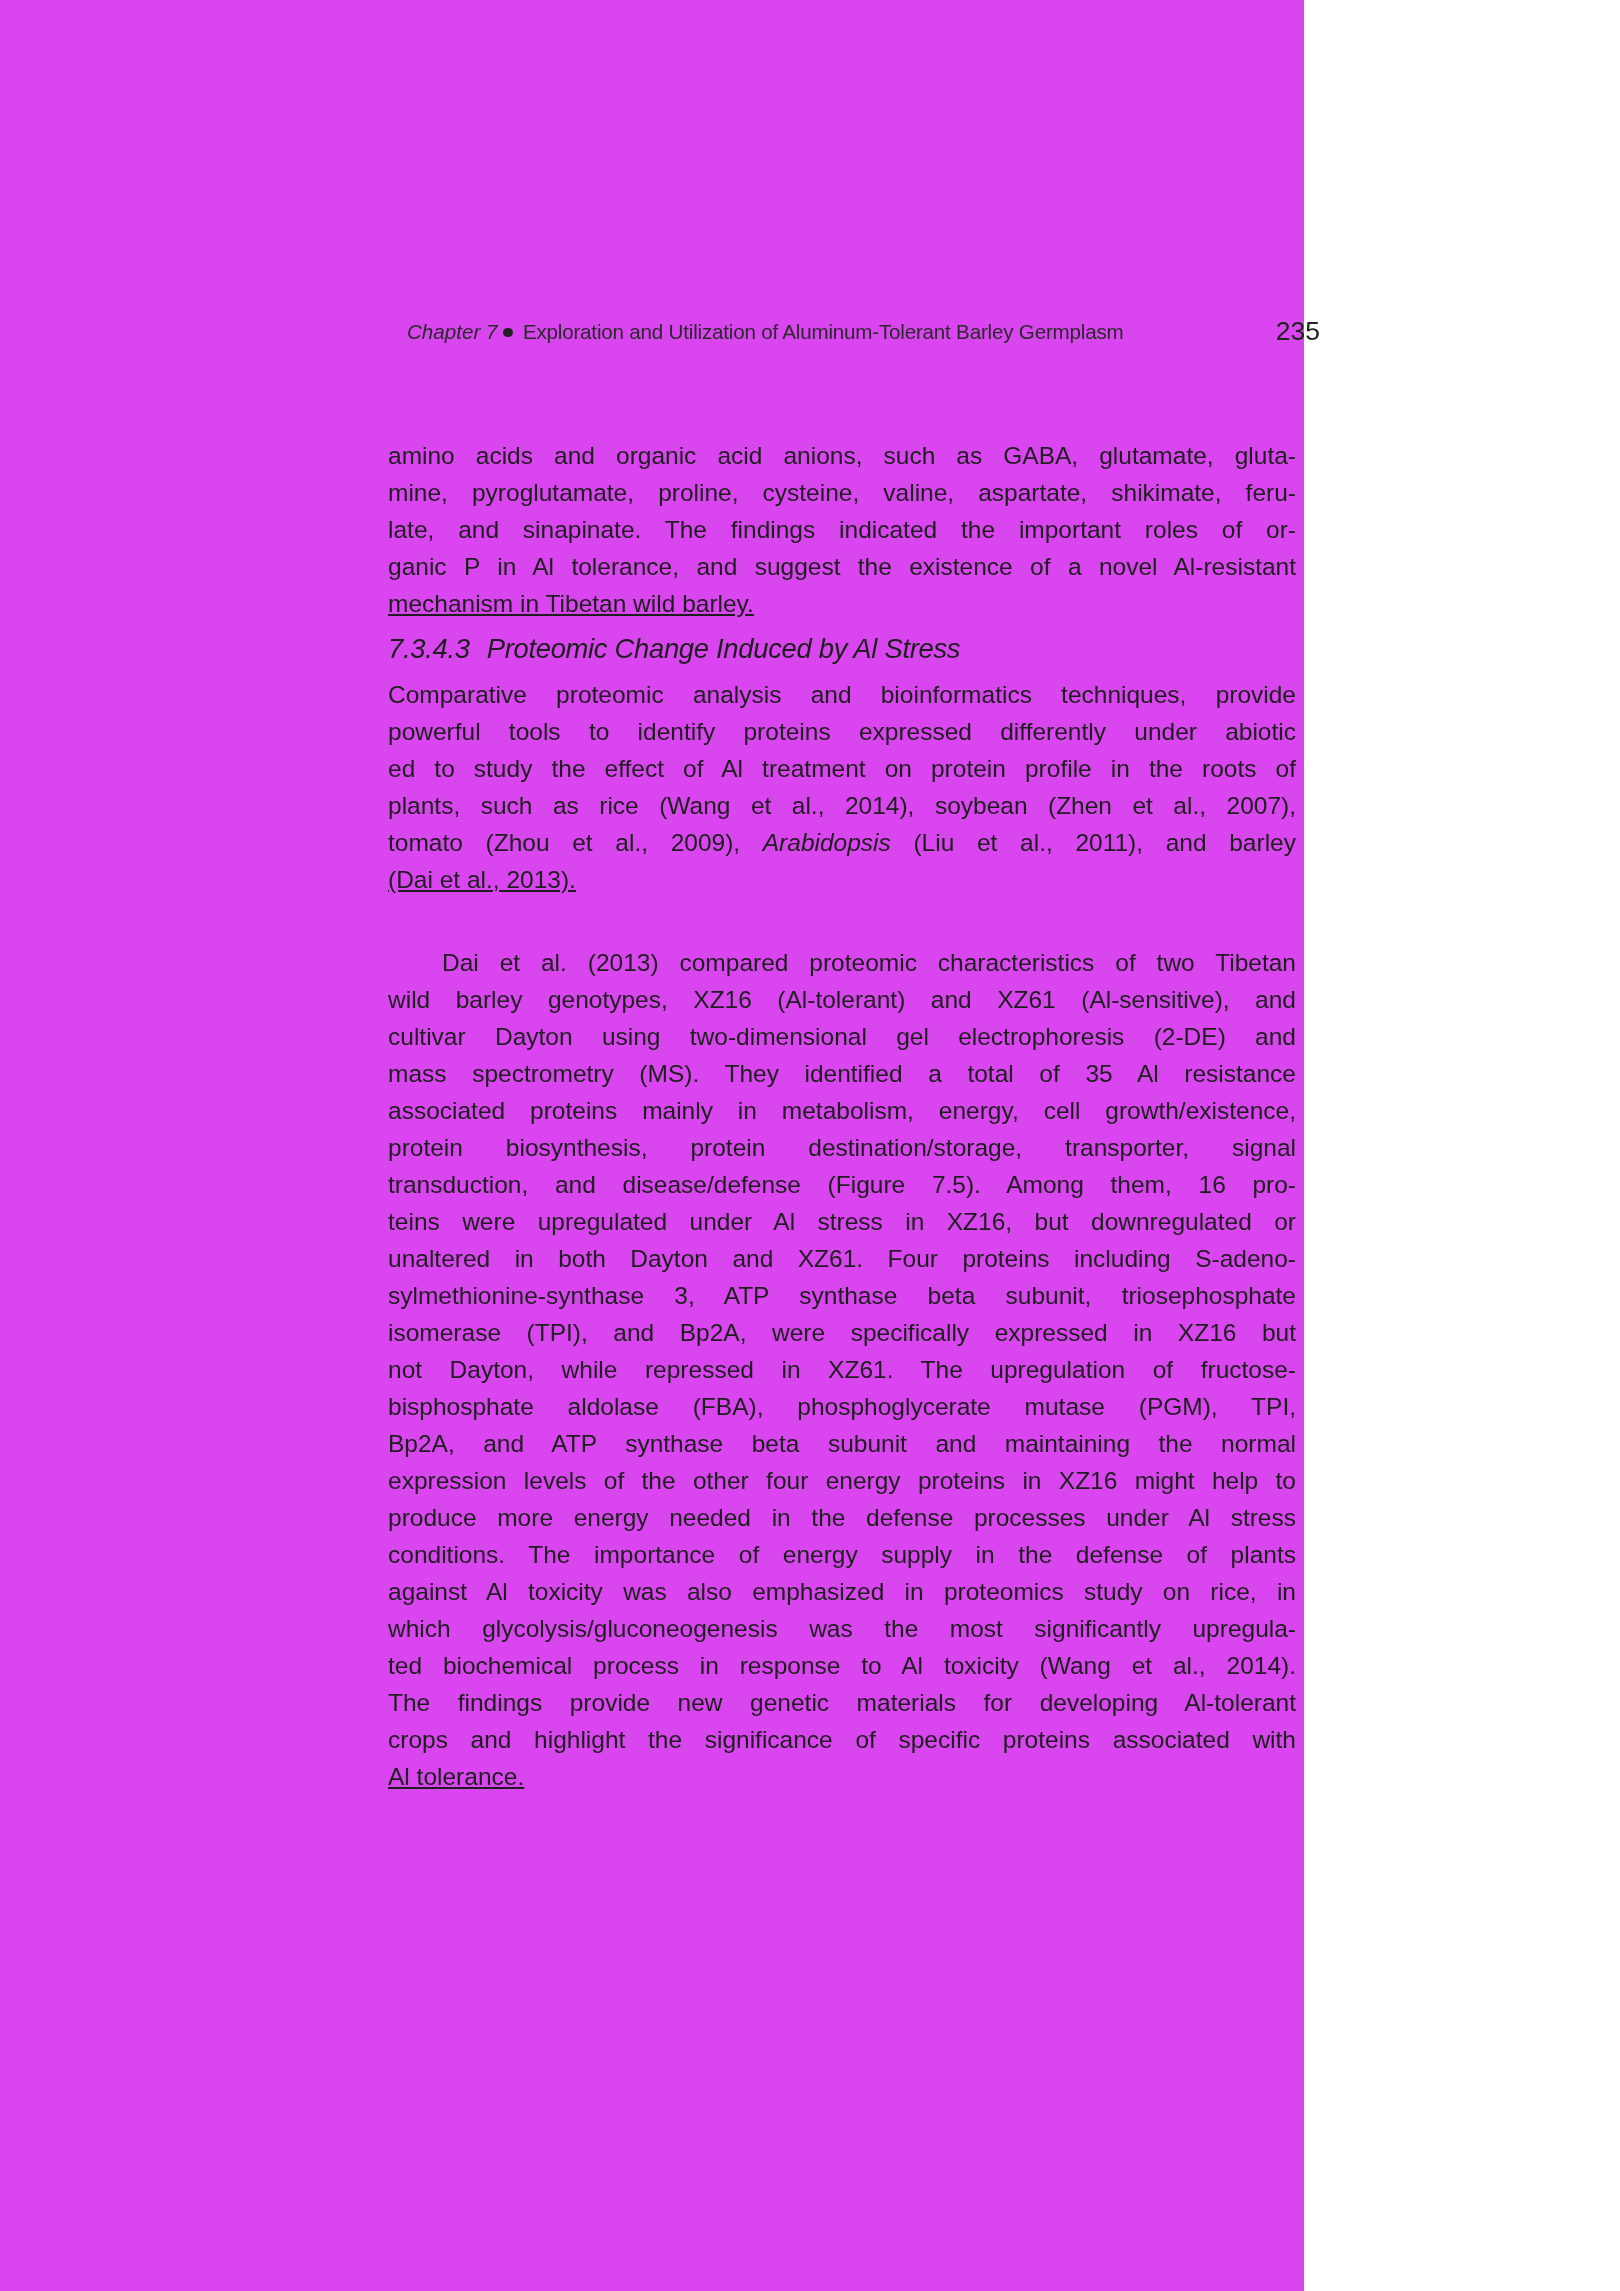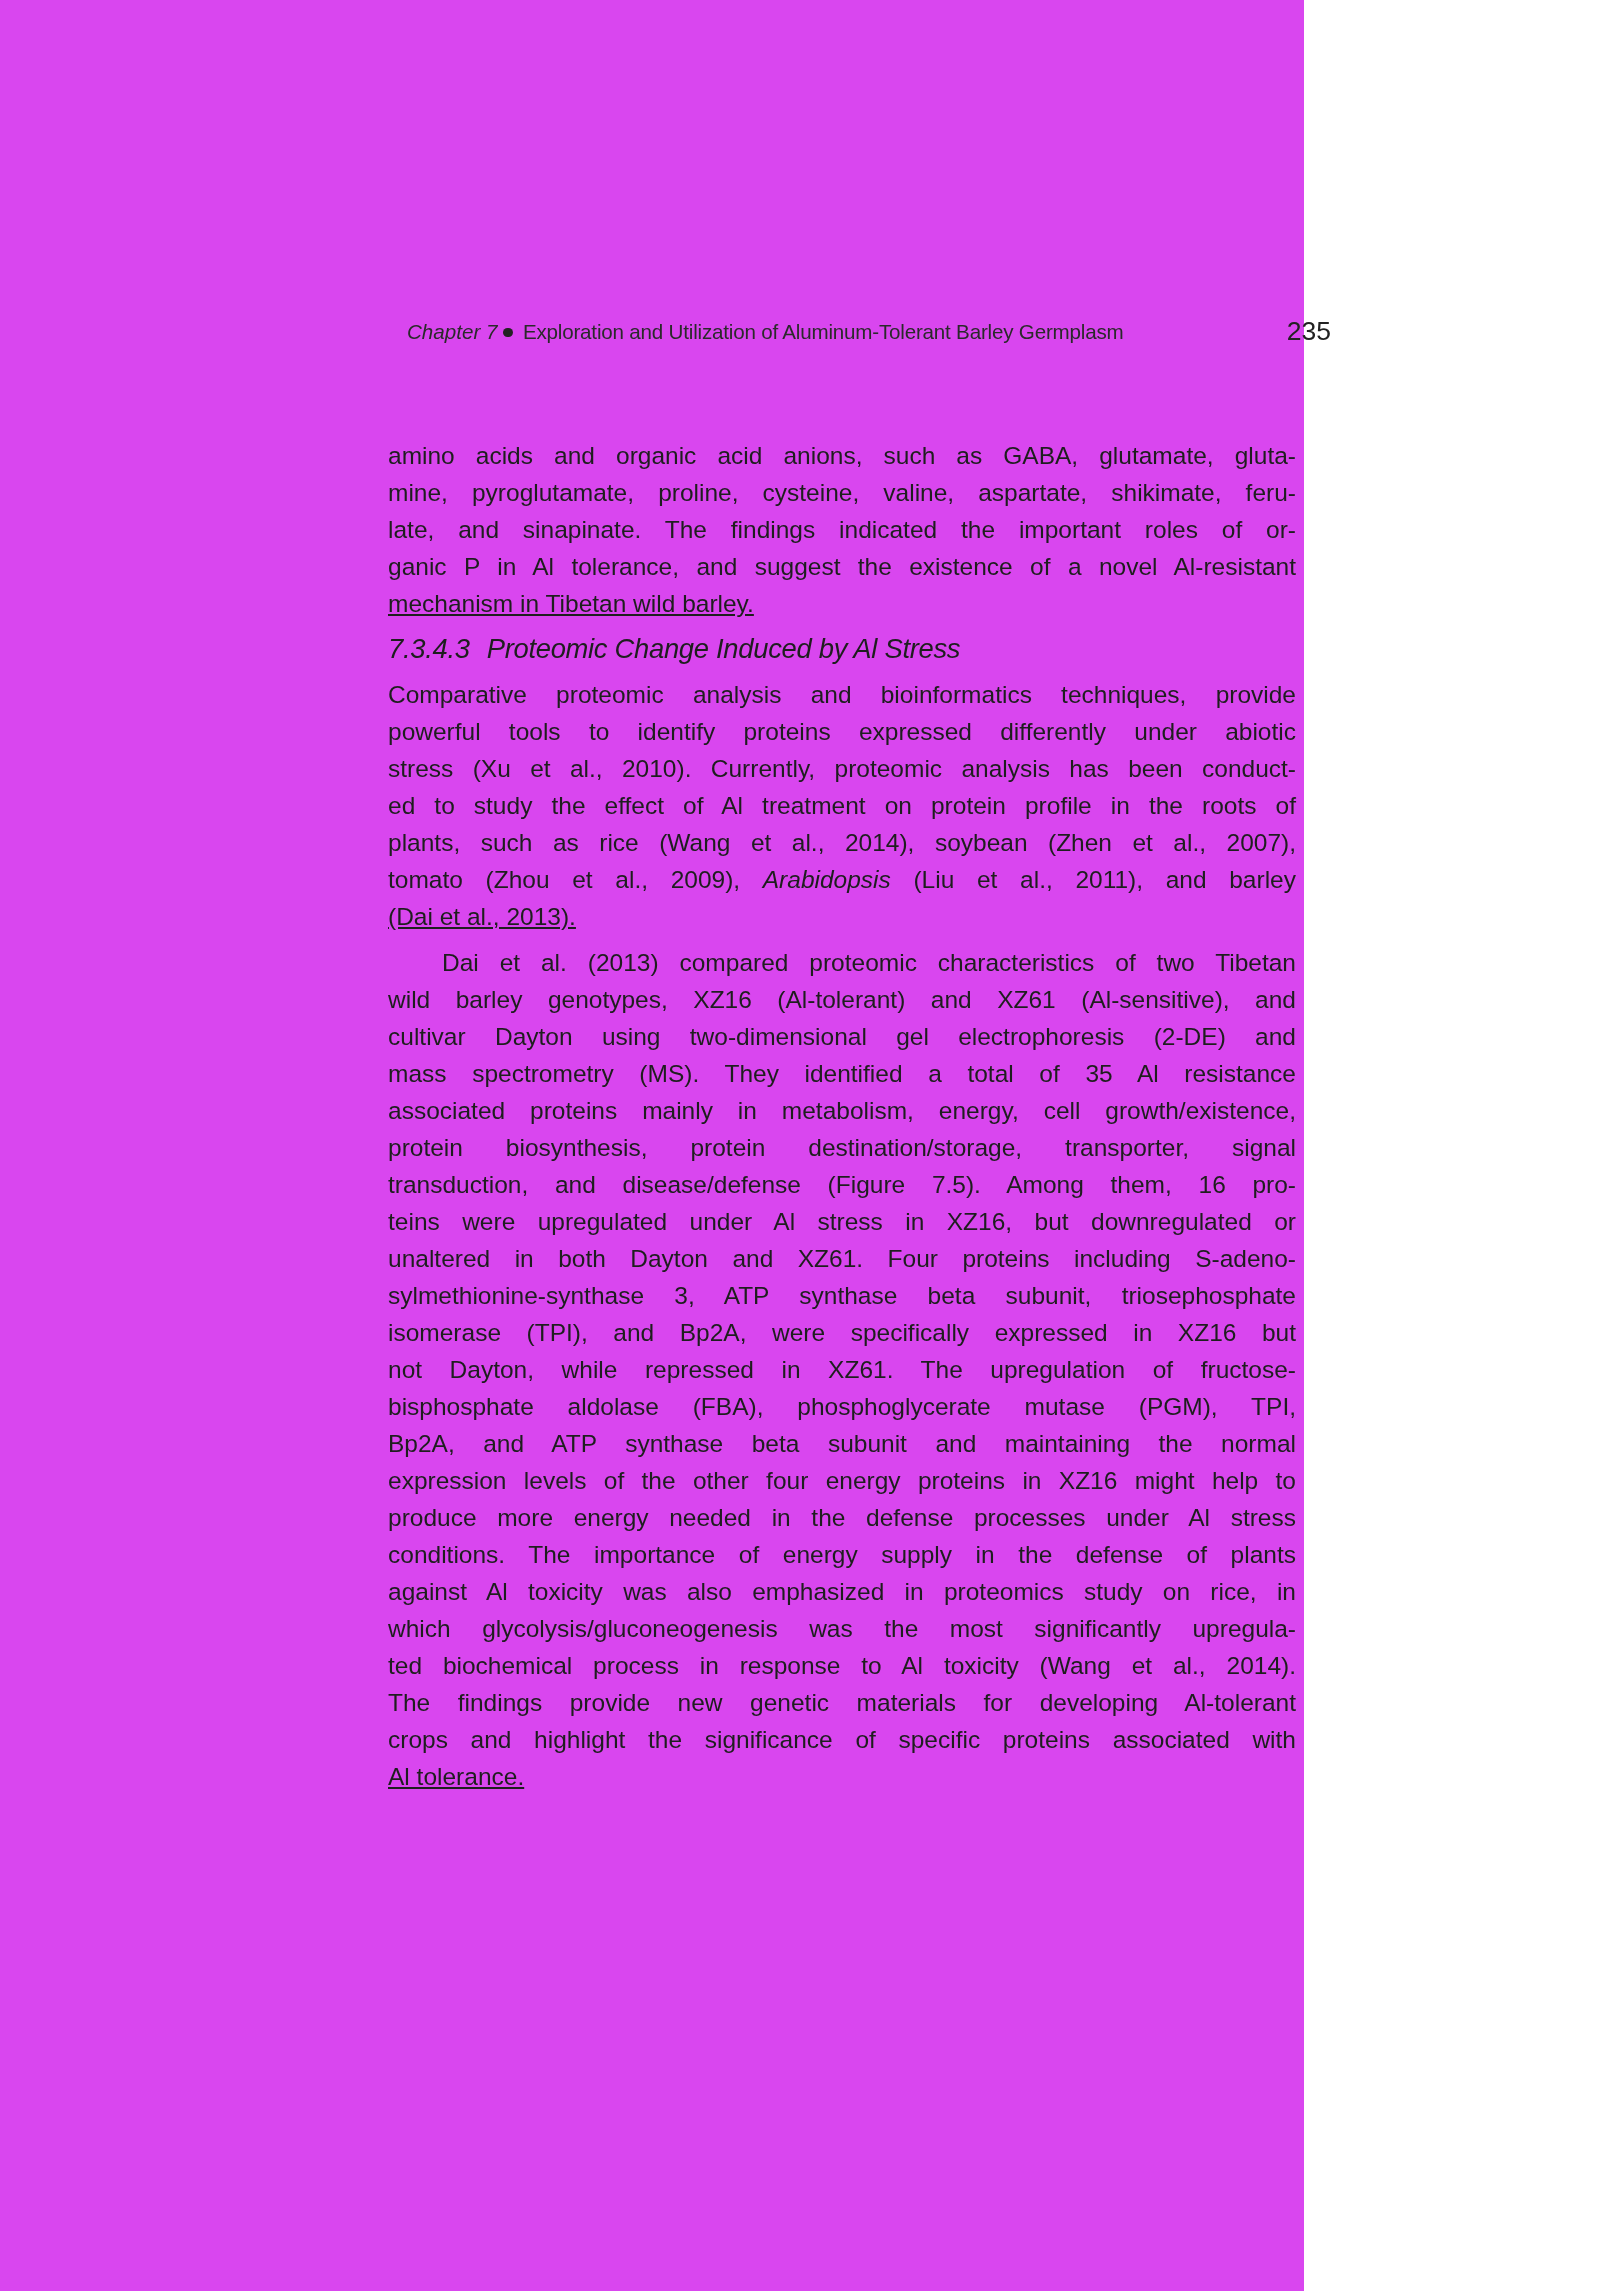--- a/index.html
+++ b/index.html
@@ -6,21 +6,21 @@
     body { width: 1620px; height: 2292px; position: relative; overflow: hidden; }
     .page { position: absolute; left: 0; top: 0; width: 1304px; height: 2292px; background: #d946ef; }
     .running-head {
       position: absolute; left: 407px; top: 320px; width: 926px; height: 33px;
       font-family: "Liberation Sans", sans-serif; font-size: 20.6px; color: #2a2a2a;
       white-space: nowrap;
     }
     .running-head .chap { font-style: italic; }
     .running-head .bullet { display: inline-block; width: 9.8px; height: 9.8px; border-radius: 50%; background: #222; margin: 0 9.8px 2px 5.9px; vertical-align: middle; }
     .running-head .title { letter-spacing: -0.2px; }
-    .running-head .pageno { position: absolute; right: 2px; top: -3.9px; font-size: 26.5px; color: #222; text-align: right; }
+    .running-head .pageno { position: absolute; right: 13px; top: -3.9px; font-size: 26.5px; color: #222; text-align: right; }
     .body-text {
       position: absolute; left: 388px; width: 908px;
       font-family: "Liberation Sans", sans-serif; font-size: 24.5px; color: #1e1e1e;
     }
     .line {
       height: 37px; line-height: 37px; white-space: nowrap;
       text-align: justify; text-align-last: justify;
     }
     .line.last { text-align-last: left; text-decoration: underline; }
     .line.indent { padding-left: 54px; }
@@ -50,21 +50,20 @@
     <div class="line last">mechanism in Tibetan wild barley.</div>
   </div>
 
   <div class="heading">
     <span class="num">7.3.4.3</span><span>Proteomic Change Induced by Al Stress</span>
   </div>
 
   <div class="body-text" style="top:676px;">
     <div class="line">Comparative proteomic analysis and bioinformatics techniques, provide</div>
     <div class="line">powerful tools to identify proteins expressed differently under abiotic</div>
-    <div class="line">stress (Xu et al., 2010). Currently, proteomic analysis has been conduct-</div>
     <div class="line">ed to study the effect of Al treatment on protein profile in the roots of</div>
     <div class="line">plants, such as rice (Wang et al., 2014), soybean (Zhen et al., 2007),</div>
     <div class="line"><span>tomato (Zhou et al., 2009), </span><i class="sp">Arabidopsis</i><span> (Liu et al., 2011), and barley</span></div>
     <div class="line last">(Dai et al., 2013).</div>
   </div>
 
   <div class="body-text" style="top:944px;">
     <div class="line indent">Dai et al. (2013) compared proteomic characteristics of two Tibetan</div>
     <div class="line">wild barley genotypes, XZ16 (Al-tolerant) and XZ61 (Al-sensitive), and</div>
     <div class="line">cultivar Dayton using two-dimensional gel electrophoresis (2-DE) and</div>

